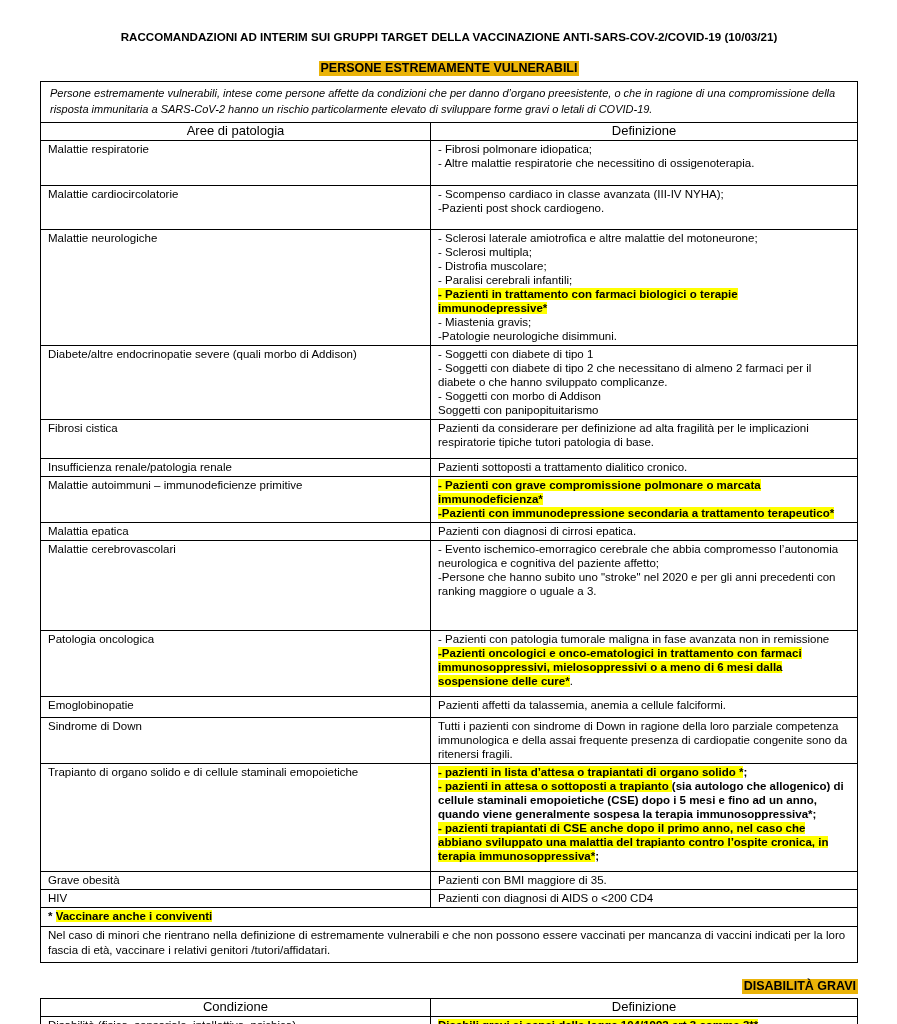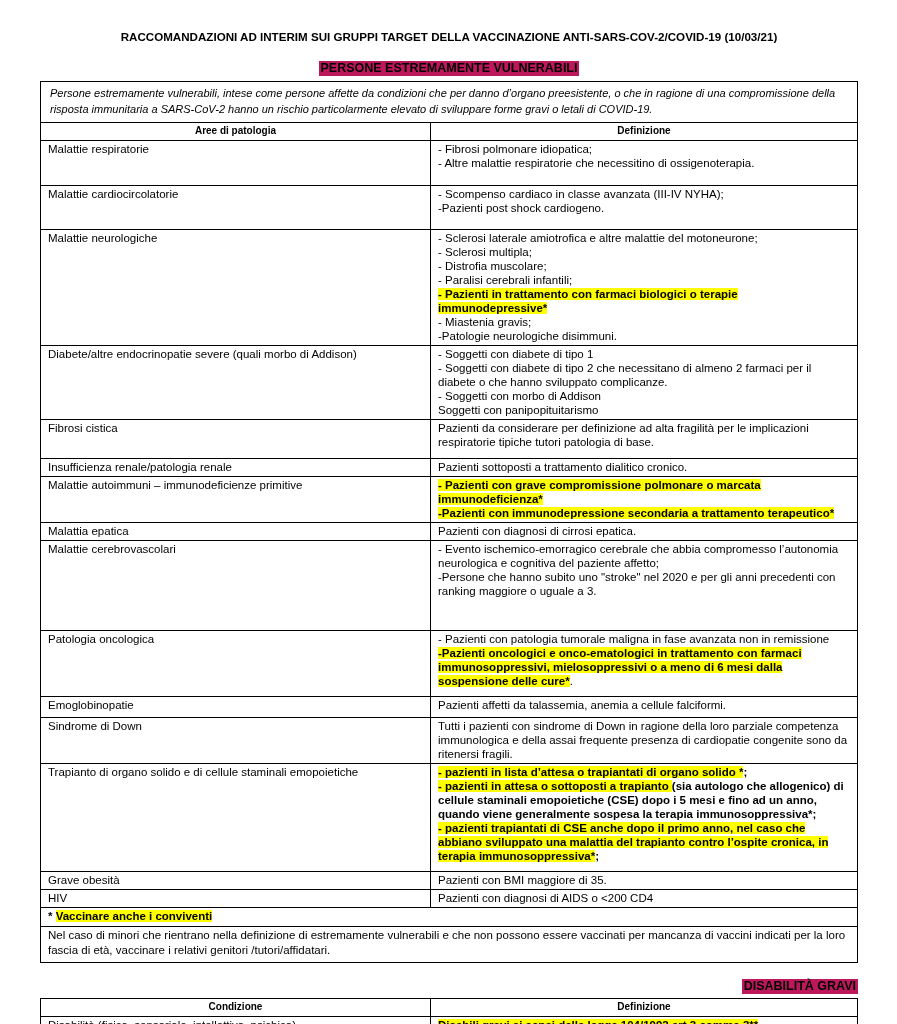--- a/index.html
+++ b/index.html
@@ -17,21 +17,21 @@
     text-align: center;
     font-weight: 700;
     font-size: 11.6px;
     line-height: 14px;
     margin: 0 0 14px 0;
   }
   .heading-wrap { text-align: center; margin: 0 0 5px 0; }
   .heading-wrap.second { margin: 13px 0 4px 0; text-align: right; }
   .hl-heading {
     display: inline-block;
-    background: #be185d;
+    background: #eab308;
     font-weight: 700;
     font-size: 12.5px;
     line-height: 15px;
     padding: 0 2px;
   }
 
   table.main {
     width: 100%;
     border-collapse: collapse;
     table-layout: fixed;
@@ -40,22 +40,22 @@
   }
   col.c1 { width: 390px; }
   table.main th, table.main td {
     border: 1px solid #000;
     vertical-align: top;
     padding: 1px 7px 2px 7px;
     text-align: left;
   }
   table.main th {
     text-align: center;
-    font-weight: 700;
-    font-size: 10px;
+    font-weight: 400;
+    font-size: 13px;
   }
   .intro-cell {
     font-style: italic;
     font-size: 11px;
     line-height: 16px;
     padding: 3px 9px 5px 9px !important;
   }
   .def div { margin: 0; }
   .hl { background: #ffff00; }
   .b  { font-weight: 700; }

